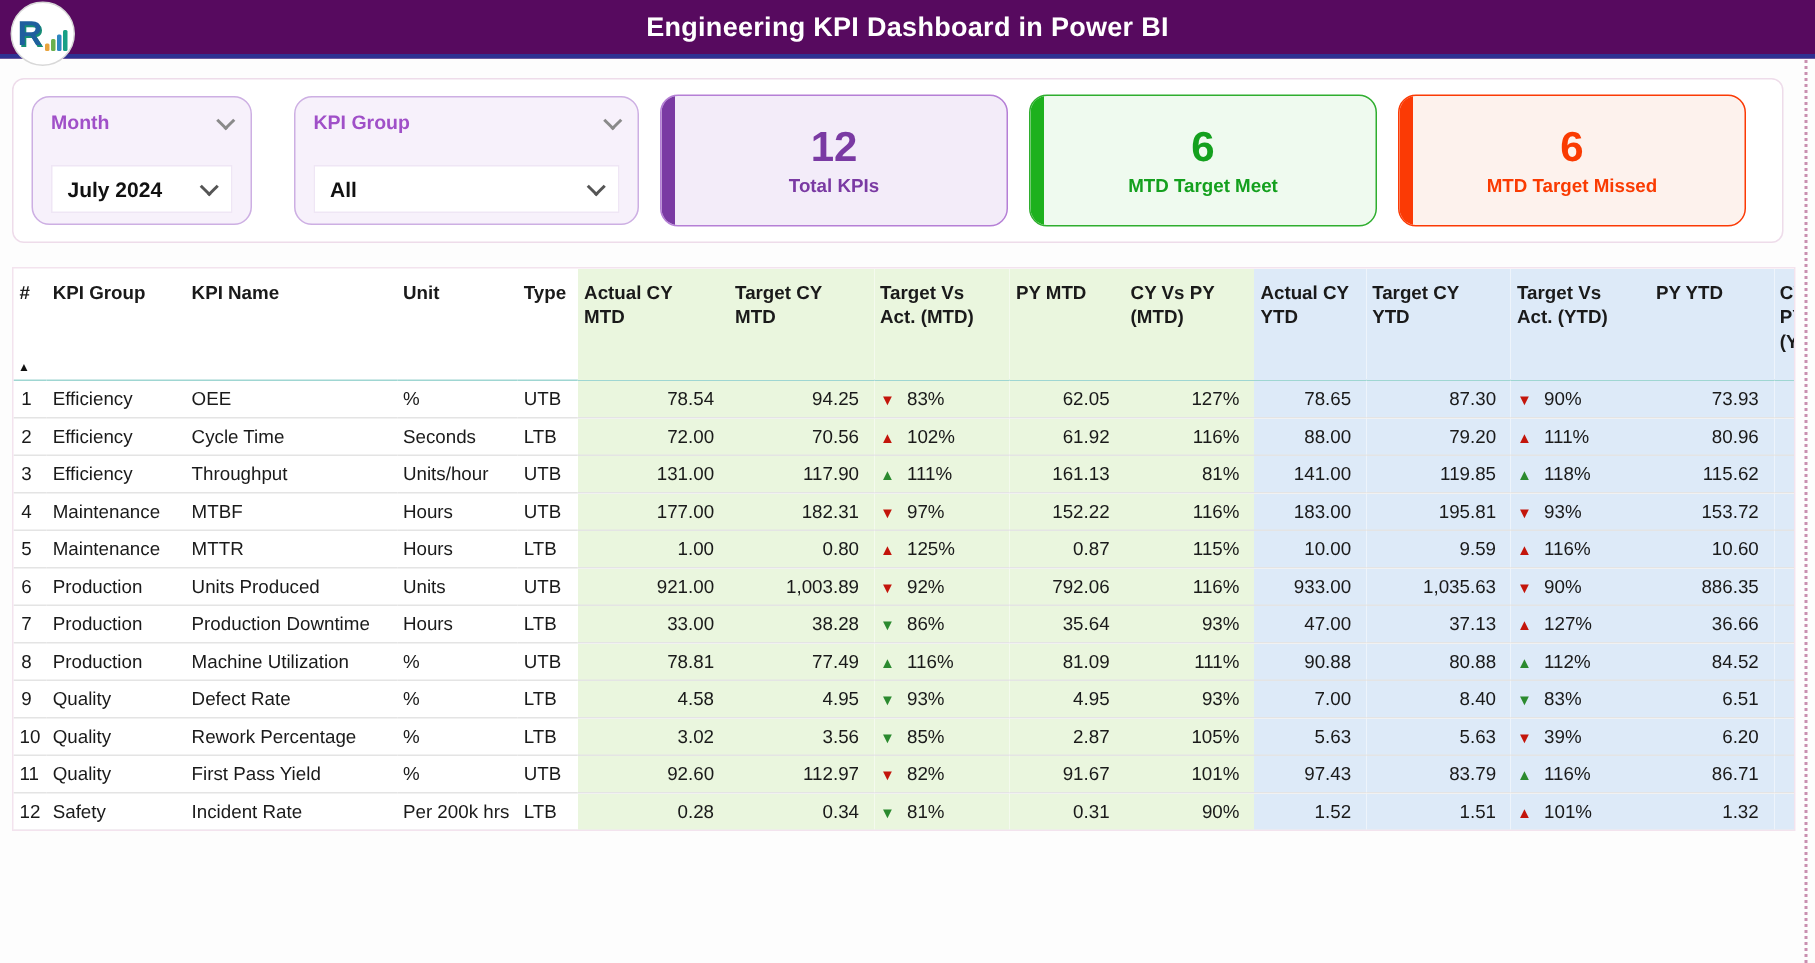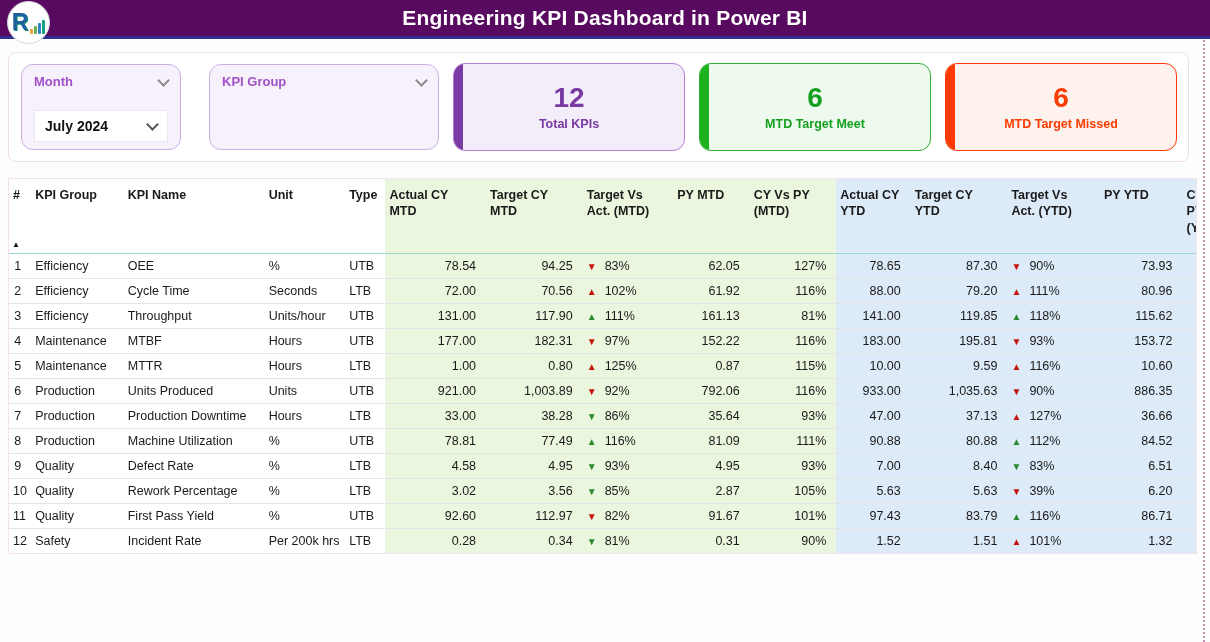--- a/index.html
+++ b/index.html
@@ -5,21 +5,21 @@
   html,body{margin:0;padding:0;}
   body{
     width:1210px;height:642px;position:relative;overflow:hidden;
     background:#fdfdfd;font-family:"Liberation Sans",sans-serif;color:#1a1a1a;
   }
   
   .topbar{
     position:absolute;top:0;left:0;right:0;height:36px;background:#570a5f;
     border-bottom:3px solid #2e3192;display:flex;align-items:center;justify-content:center;
   }
-  .title{color:#ffffff;font-size:21px;font-weight:bold;letter-spacing:.2px;}
+  .title{color:#ffffff;font-size:18px;font-weight:bold;letter-spacing:.2px;}
   .logo{
     position:absolute;left:7px;top:1px;width:43px;height:43px;border-radius:50%;
     background:#ffffff;border:1px solid #d8d8d8;z-index:6;display:flex;align-items:center;
     justify-content:center;box-sizing:border-box;
   }
   .logo-inner{display:flex;align-items:flex-end;gap:1px;}
   .logo-r{font-size:23px;font-weight:bold;color:#1f5f9e;line-height:1;margin-right:1px;
     text-shadow:1px 1px 0 #168d75;}
   .lbar{width:3px;border-radius:1px;}
   .lbar1{height:5px;background:#e8a33d;} .lbar2{height:8px;background:#6ab04c;}
@@ -30,21 +30,21 @@
   
   .filters-panel{
     position:absolute;top:52px;left:8px;width:1181px;height:110px;box-sizing:border-box;
     background:#ffffff;border:1px solid #eedcea;border-radius:8px;
     display:flex;align-items:center;padding:0 12px;
   }
   .filter-card{
     height:86px;box-sizing:border-box;border:1px solid #cdafe3;border-radius:12px;
     background:#f7f1fb;padding:9px 12px 8px 12px;flex:0 0 auto;
   }
-  .filter-card.month{width:160px;margin-right:28px;}
+  .filter-card.month{width:147px;margin-right:28px;}
   .filter-card.kpigroup{width:230px;margin-right:14px;}
   .filter-head{display:flex;justify-content:space-between;align-items:center;
     color:#a050c8;font-weight:bold;font-size:13px;}
   .chev{width:7px;height:7px;border-right:2px solid #8a8a8a;border-bottom:2px solid #8a8a8a;
     transform:rotate(45deg);margin-top:-3px;flex:0 0 auto;}
   .chev.dark{border-color:#555;}
   .filter-select{
     margin-top:21px;background:#ffffff;border:1px solid #efe6f5;height:30px;display:flex;
     align-items:center;justify-content:space-between;padding:0 10px;font-weight:bold;
     font-size:14px;color:#111;cursor:pointer;
@@ -117,20 +117,24 @@
     <div class="filter-select">
       <span>July 2024</span>
       <span class="chev dark"></span>
     </div>
   </div>
 
   <div class="filter-card kpigroup">
     <div class="filter-head">
       <span>KPI Group</span>
       <span class="chev"></span>
+    </div>
+    <div class="filter-select">
+      <span>All</span>
+      <span class="chev dark"></span>
     </div>
   </div>
 
   <div class="kpi-card kpi-purple">
     <div class="kpi-accent"></div>
     <div class="kpi-value">12</div>
     <div class="kpi-label">Total KPIs</div>
   </div>
 
   <div class="kpi-card kpi-green">

